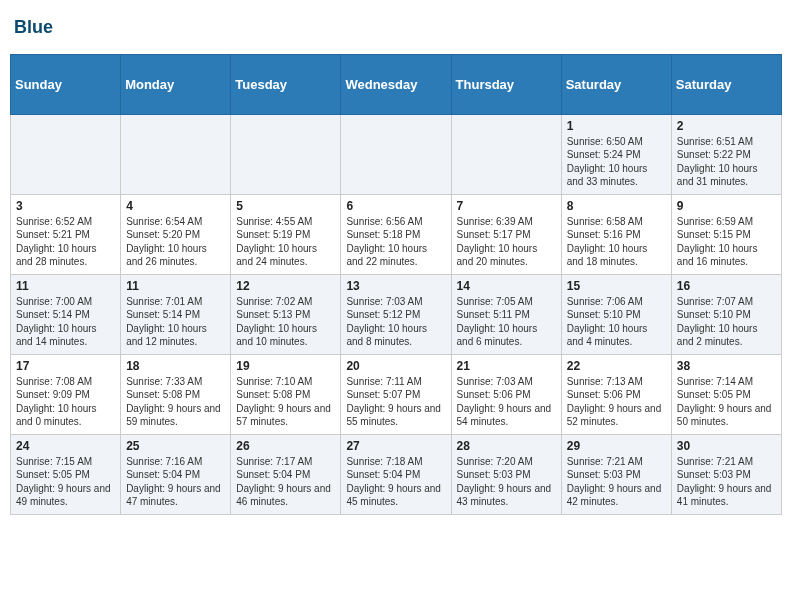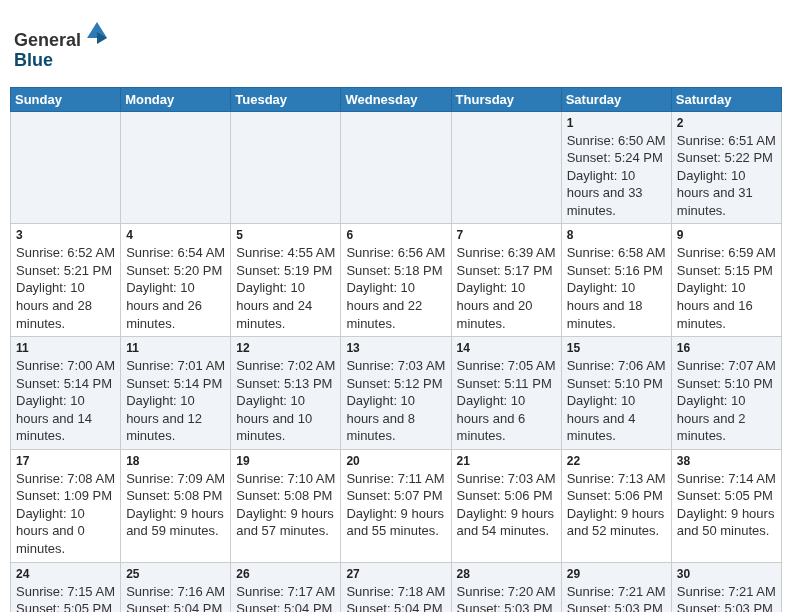--- a/index.html
+++ b/index.html
@@ -49,21 +49,21 @@
     .calendar {
       width: 100%;
       border-collapse: collapse;
       border: 1px solid #ccc;
     }
     .calendar th {
       background-color: #2c7bb6;
       color: #fff;
       font-size: 13px;
       font-weight: bold;
-      padding: 4px 4px;
+      padding: 22px 4px;
       text-align: left;
       border: 1px solid #2368a0;
     }
     .calendar td {
       width: calc(100% / 7);
       vertical-align: top;
       padding: 4px 5px;
       border: 1px solid #ccc;
       font-size: 10.5px;
       color: #333;
@@ -77,37 +77,31 @@
       background-color: #ffffff;
     }
     .day-num {
       font-size: 12px;
       font-weight: bold;
       color: #222;
       display: block;
       margin-bottom: 2px;
     }
     .day-info {
-      font-size: 13px;
+      font-size: 10px;
       color: #333;
       line-height: 1.35;
     }
   </style>
 </head>
 <body>
 
 <div class="header">
   <div class="logo">
     <div>
-      <div class="logo-text">
-        <span class="logo-general">General</span><svg class="logo-icon" viewBox="0 0 28 28">
-            <polygon points="4,20 14,4 24,20" fill="#2c7bb6"></polygon>
-            <polygon points="14,14 24,20 14,26" fill="#1a5a8a"></polygon>
-          </svg>
-      </div>
       <div class="logo-text">
         <span class="logo-blue">Blue</span>
       </div>
     </div>
   </div>
   <div class="title-block">
     <div class="month-title"></div>
     <div class="location"></div>
   </div>
 </div>
@@ -229,26 +223,26 @@
           <span class="day-num">16</span>
           <div class="day-info">Sunrise: 7:07 AM
 Sunset: 5:10 PM
 Daylight: 10 hours and 2 minutes.</div>
         </td>
       </tr>
       <tr>
         <td>
           <span class="day-num">17</span>
           <div class="day-info">Sunrise: 7:08 AM
-Sunset: 1:09 PM
+Sunset: 9:09 PM
 Daylight: 10 hours and 0 minutes.</div>
         </td>
         <td>
           <span class="day-num">18</span>
-          <div class="day-info">Sunrise: 7:09 AM
+          <div class="day-info">Sunrise: 7:33 AM
 Sunset: 5:08 PM
 Daylight: 9 hours and 59 minutes.</div>
         </td>
         <td>
           <span class="day-num">19</span>
           <div class="day-info">Sunrise: 7:10 AM
 Sunset: 5:08 PM
 Daylight: 9 hours and 57 minutes.</div>
         </td>
         <td>

